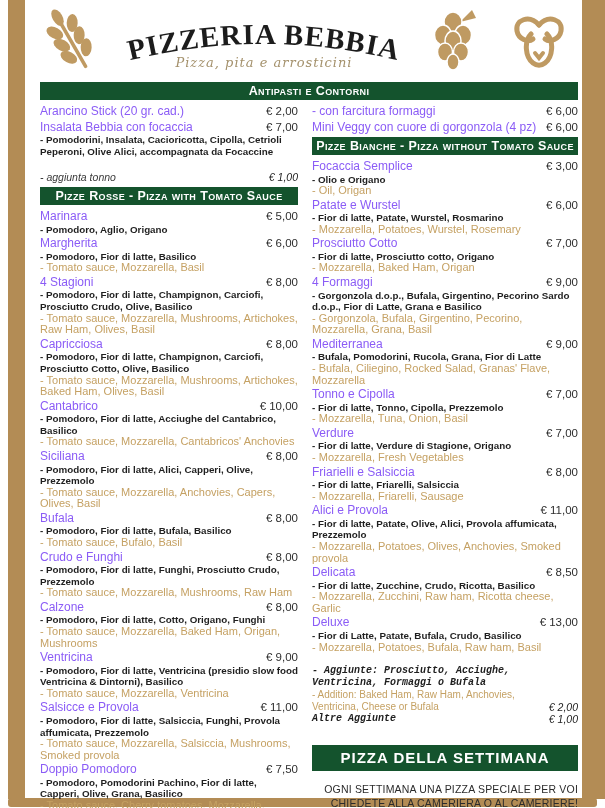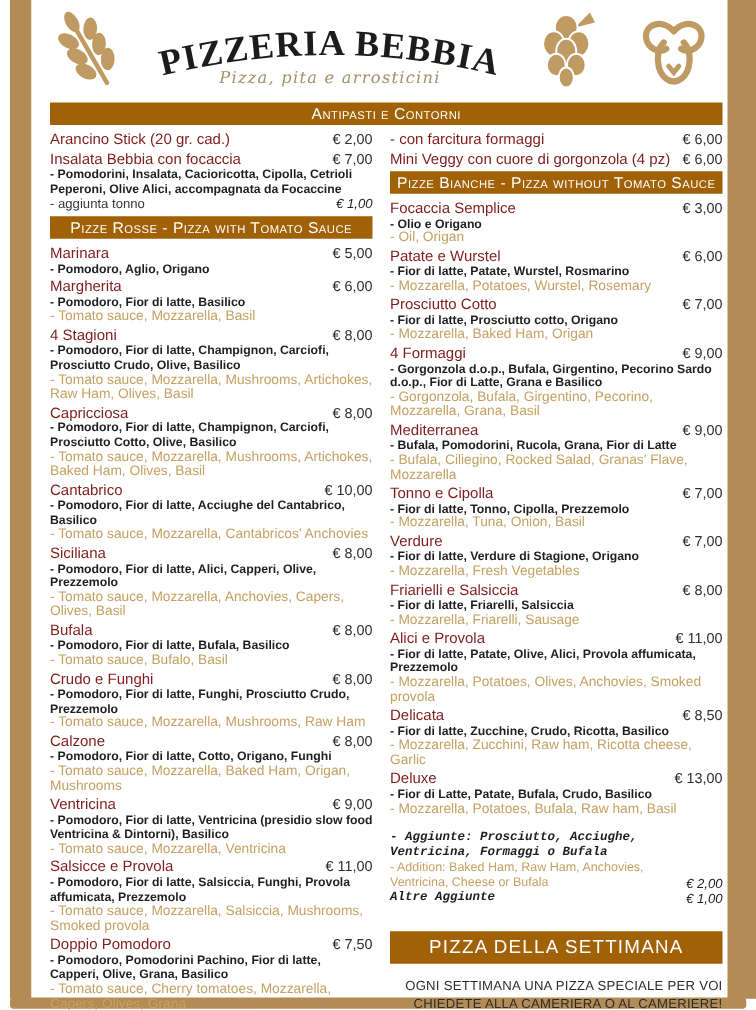--- a/index.html
+++ b/index.html
@@ -16,37 +16,37 @@
 
   
   .hdr{display:flex;align-items:center;justify-content:space-between;height:74px;margin-bottom:2px;}
   .brand{display:flex;flex-direction:column;align-items:center;flex:1;}
   .brand svg{display:block;}
   .subtitle{font-family:"DejaVu Serif",serif;font-style:italic;color:#a4916c;
     font-size:13px;letter-spacing:1px;margin-top:-14px;}
   .hicon{flex:0 0 auto;}
 
   
-  .banner{background:#a16207;color:#fff;text-align:center;font-weight:normal;
+  .banner{background:#14532d;color:#fff;text-align:center;font-weight:bold;
     font-variant:small-caps;font-size:12.5px;line-height:18px;height:18px;
     letter-spacing:.4px;margin-bottom:4px;}
   .banner.big{height:26px;line-height:26px;font-variant:normal;font-size:15px;
     letter-spacing:1px;margin-top:20px;margin-bottom:12px;}
 
   .cols{display:flex;gap:14px;}
   .col-l{width:258px;flex:0 0 258px;}
   .col-r{flex:1;min-width:0;}
 
   .mi{margin-bottom:1px;}
   .row{display:flex;justify-content:space-between;align-items:baseline;}
-  .nm{font-size:12px;line-height:14.5px;color:#7f1d1d;}
+  .nm{font-size:12px;line-height:14.5px;color:#8b5cf6;}
   .pr{font-size:11.5px;color:#2e2e2e;white-space:nowrap;padding-left:6px;}
   .desc,.it{font-weight:bold;font-size:9.8px;line-height:11.6px;color:#1f1f1f;}
   .en{font-size:11px;line-height:11.6px;color:#c5a163;}
-  .sub-t{font-size:10.5px;line-height:13px;color:#3a3a3a;}
+  .sub-t{font-style:italic;font-size:10.5px;line-height:13px;color:#3a3a3a;margin-top:14px;}
   .pr-i{font-style:italic;font-size:10.5px;color:#222;white-space:nowrap;padding-left:6px;}
 
   .adds{margin-top:12px;}
   .add-row{display:flex;justify-content:space-between;align-items:flex-end;}
   .add-tx{font-size:10px;line-height:12px;flex:1;}
   .add-it .add-tx{font-weight:bold;font-style:italic;color:#1f1f1f;font-family:Liberation Mono, monospace;}
   .add-en .add-tx{color:#c5a163;}
 
   .wk-row{display:flex;justify-content:flex-end;align-items:baseline;}
   .wk-tx{font-size:10.5px;line-height:13.5px;letter-spacing:.2px;}

